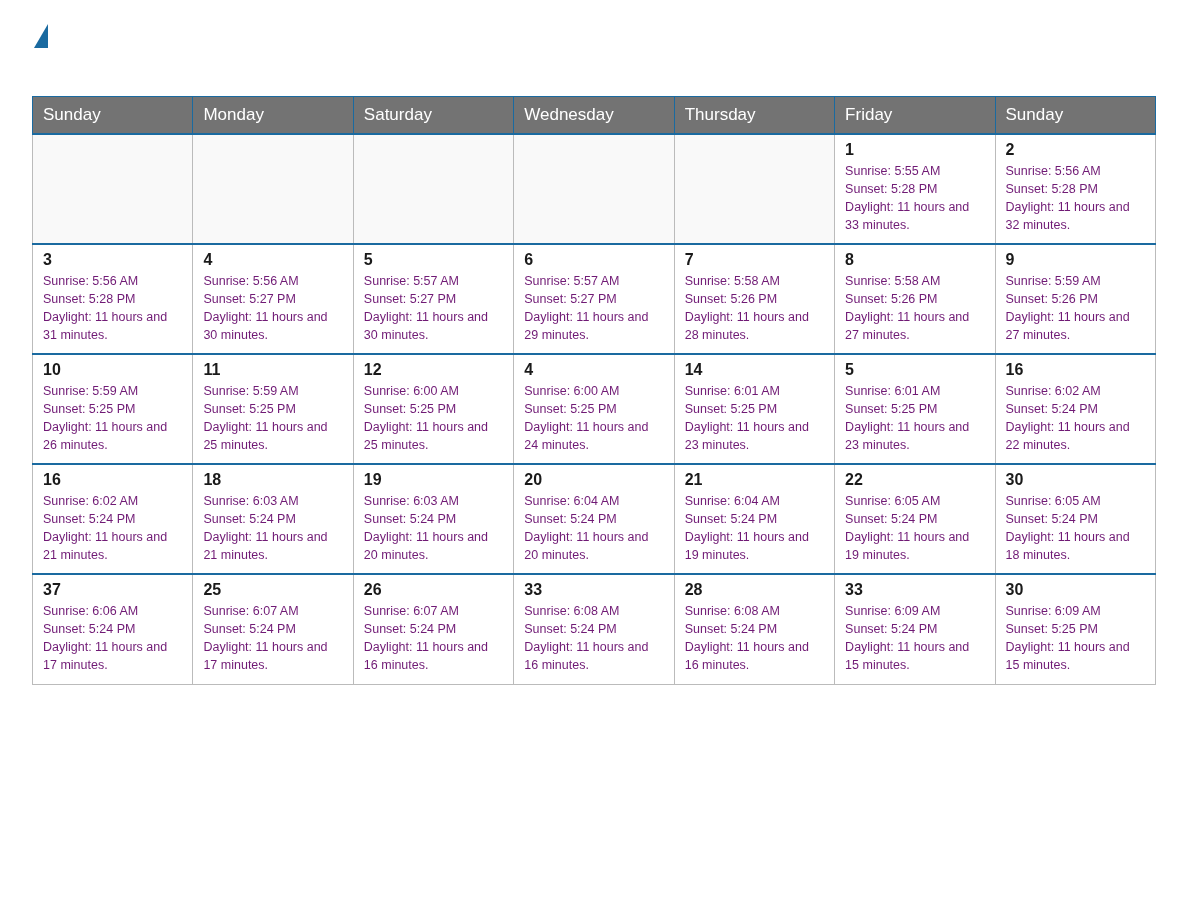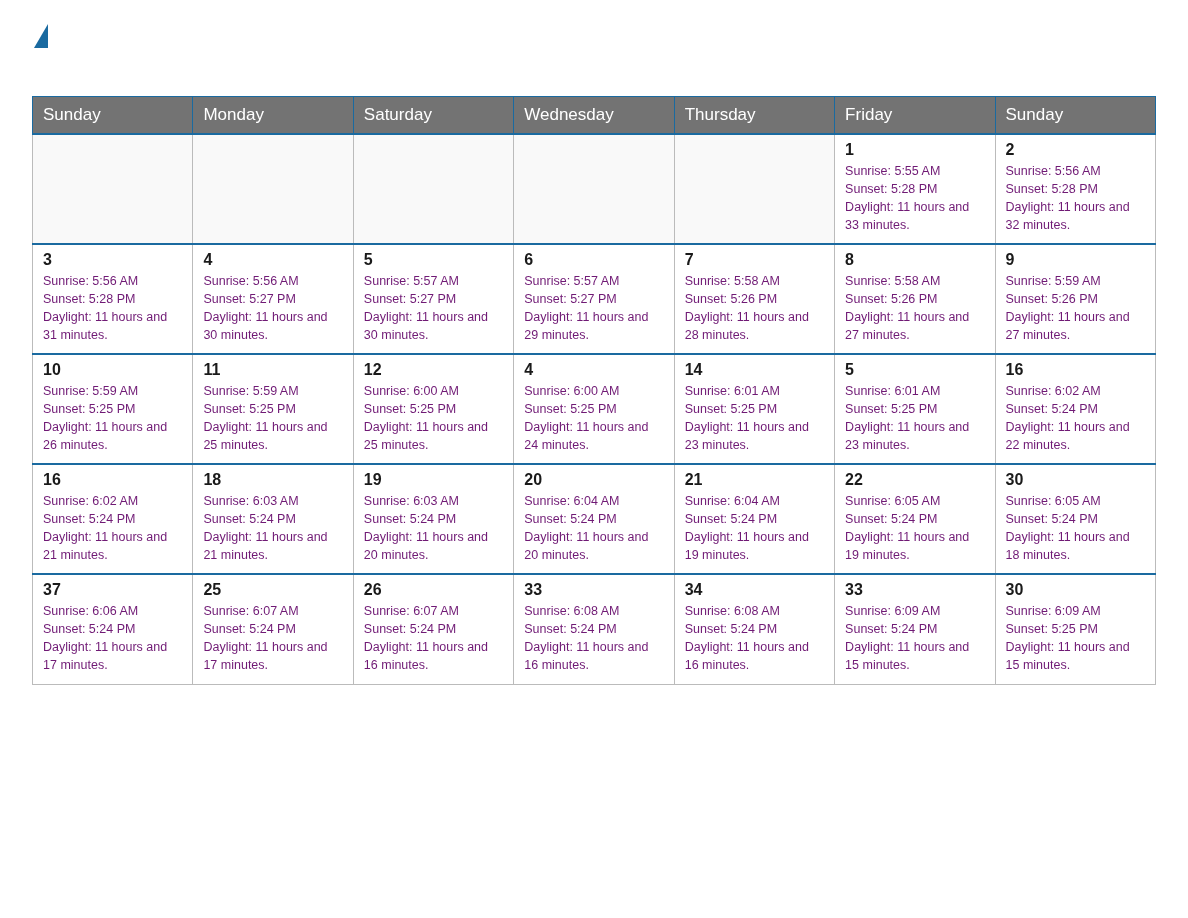--- a/index.html
+++ b/index.html
@@ -249,21 +249,21 @@
         </td>
         <td>
           <span class="day-num">26</span>
           <div class="day-info">Sunrise: 6:07 AM<br>Sunset: 5:24 PM<br>Daylight: 11 hours and 16 minutes.</div>
         </td>
         <td>
           <span class="day-num">33</span>
           <div class="day-info">Sunrise: 6:08 AM<br>Sunset: 5:24 PM<br>Daylight: 11 hours and 16 minutes.</div>
         </td>
         <td>
-          <span class="day-num">34</span>
+          <span class="day-num">28</span>
           <div class="day-info">Sunrise: 6:08 AM<br>Sunset: 5:24 PM<br>Daylight: 11 hours and 16 minutes.</div>
         </td>
         <td>
           <span class="day-num">33</span>
           <div class="day-info">Sunrise: 6:09 AM<br>Sunset: 5:24 PM<br>Daylight: 11 hours and 15 minutes.</div>
         </td>
         <td>
           <span class="day-num">30</span>
           <div class="day-info">Sunrise: 6:09 AM<br>Sunset: 5:25 PM<br>Daylight: 11 hours and 15 minutes.</div>
         </td>

